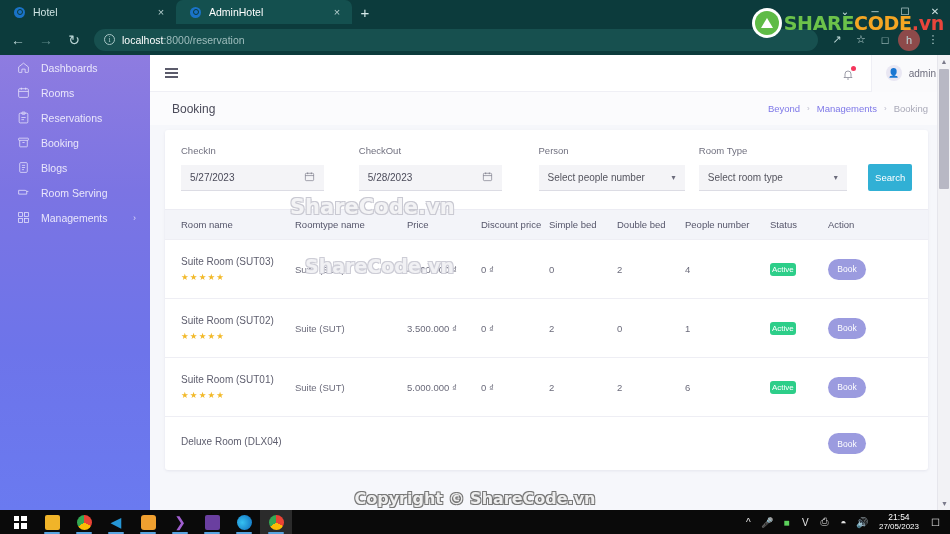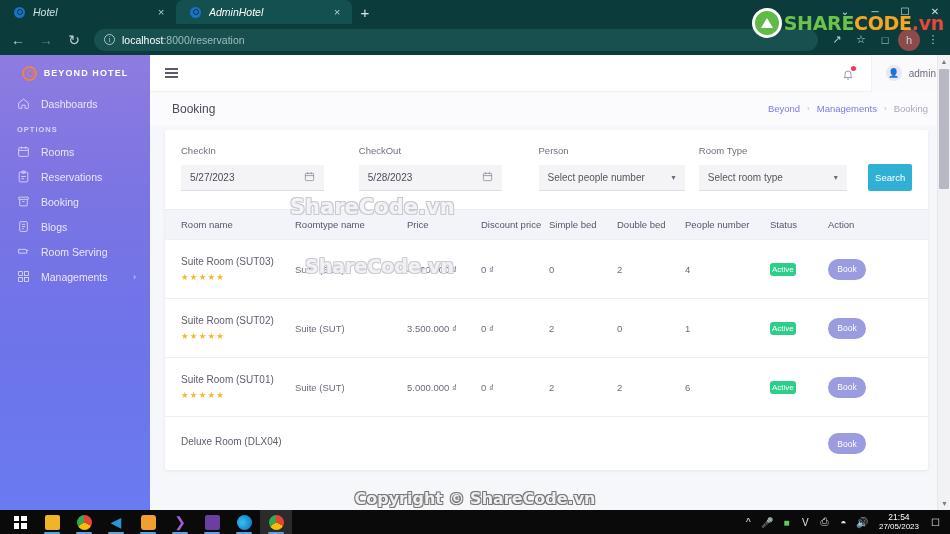--- a/index.html
+++ b/index.html
@@ -7,21 +7,21 @@
     width: 950px; height: 534px;
     overflow: hidden;
     font-family: "Liberation Sans", sans-serif;
     background: #0f3b3b;
   }
   body { position: relative; }
 
   
   .browser-chrome { position: absolute; top:0; left:0; width:950px; height:55px; background:#0c3b3c; }
   .tabstrip { position:absolute; top:0; left:0; width:950px; height:24px; background:#0c3b3c; display:flex; align-items:flex-end; }
-  .tab { height:24px; display:flex; align-items:center; gap:8px; padding:0 8px 0 14px; font-size:10.5px; color:#cfe4e4; position:relative;font-style:italic; }
+  .tab { height:24px; display:flex; align-items:center; gap:8px; padding:0 8px 0 14px; font-size:10.5px; color:#cfe4e4; position:relative; }
   .tab.inactive { width:176px; background:#0c3b3c; }
   .tab.active { width:176px; background:#14504f; border-radius:7px 7px 0 0; color:#ffffff; }
   .tab-fav { width:11px; height:11px; border-radius:50%; background:#1a73c8; flex:0 0 auto; position:relative; }
   .tab-fav::after { content:""; position:absolute; inset:2.5px; border:1.3px solid #0c3b3c; border-radius:50%; }
   .tab-title { flex:1; white-space:nowrap; overflow:hidden; text-overflow:ellipsis; }
   .tab-close { font-size:11px; color:#b6cfcf; width:14px; text-align:center; line-height:1; }
   .newtab { width:26px; height:24px; display:flex; align-items:center; justify-content:center; color:#d6eaea; font-size:15px; }
 
   .winctl { position:absolute; top:0; right:0; height:24px; display:flex; align-items:center; }
   .winctl span { width:30px; text-align:center; color:#cfe4e4; font-size:10px; line-height:24px; }
@@ -196,35 +196,30 @@
 <div class="wm-logo">
   <span class="wm-badge">
       <span class="wm-badge-in"></span>
     </span>
   <span class="wm-text"><span class="g">SHARE</span><span class="o">CODE</span><span class="r">.vn</span></span>
 </div>
 
 <div class="viewport">
 
   <div class="sidebar">
-    <div class="brand">
-      <span class="brand-mark"></span>
-      <span class="brand-name">BEYOND HOTEL</span>
-    </div>
 
     <div class="nav-item">
       <span class="ni-ico">
         <svg viewBox="0 0 24 24">
             <path d="M3 11l9-7 9 7v9a1 1 0 0 1-1 1h-5v-6H9v6H4a1 1 0 0 1-1-1z"></path>
           </svg>
       </span>
       <span class="ni-label">Dashboards</span>
     </div>
 
-    <div class="nav-section">OPTIONS</div>
 
     <div class="nav-item">
       <span class="ni-ico">
         <svg viewBox="0 0 24 24">
             <rect x="3" y="5" width="18" height="16" rx="2"></rect>
             <path d="M3 10h18M8 3v4M16 3v4"></path>
           </svg>
       </span>
       <span class="ni-label">Rooms</span>
     </div>

